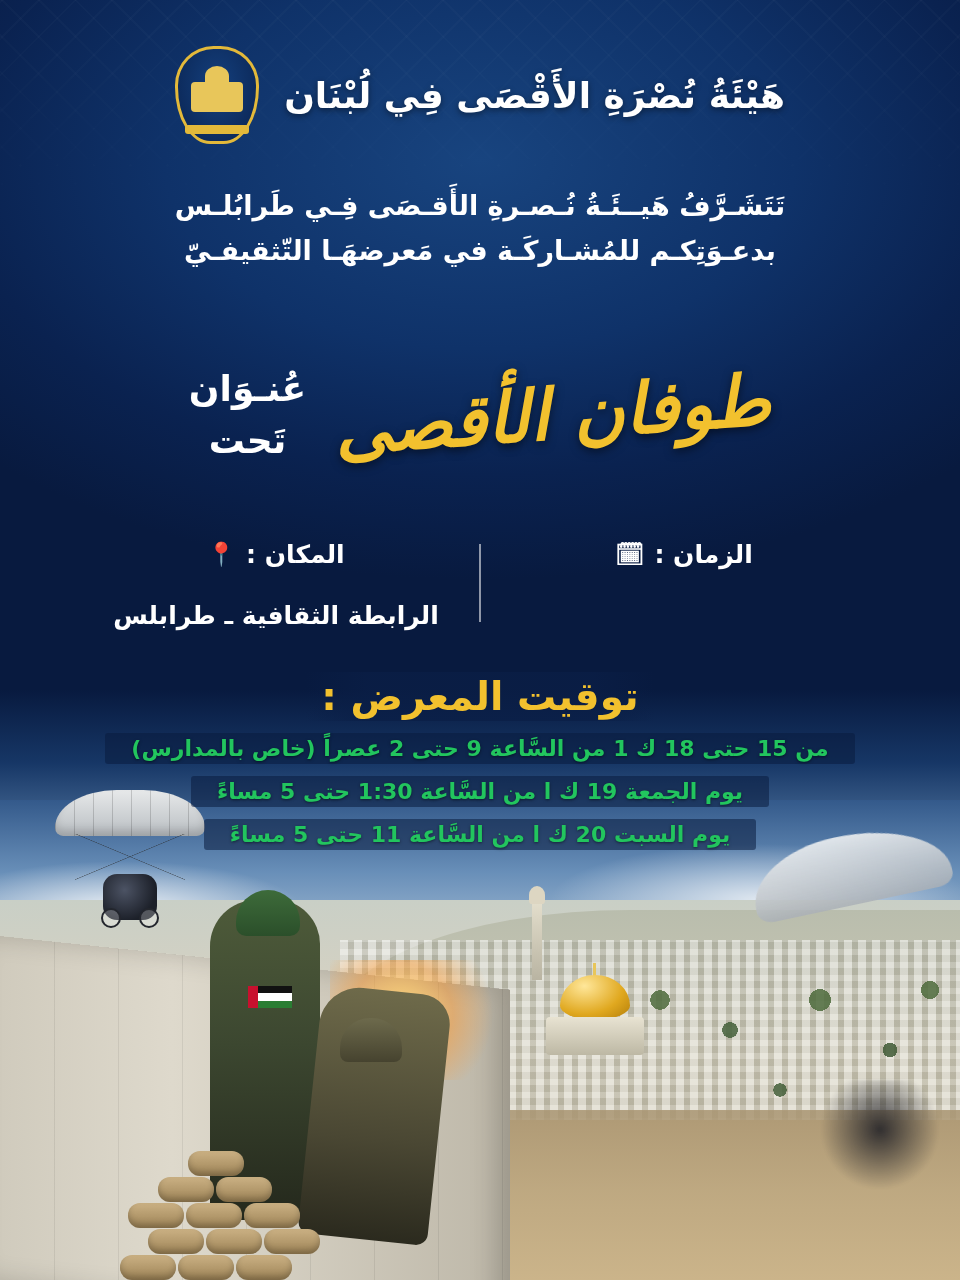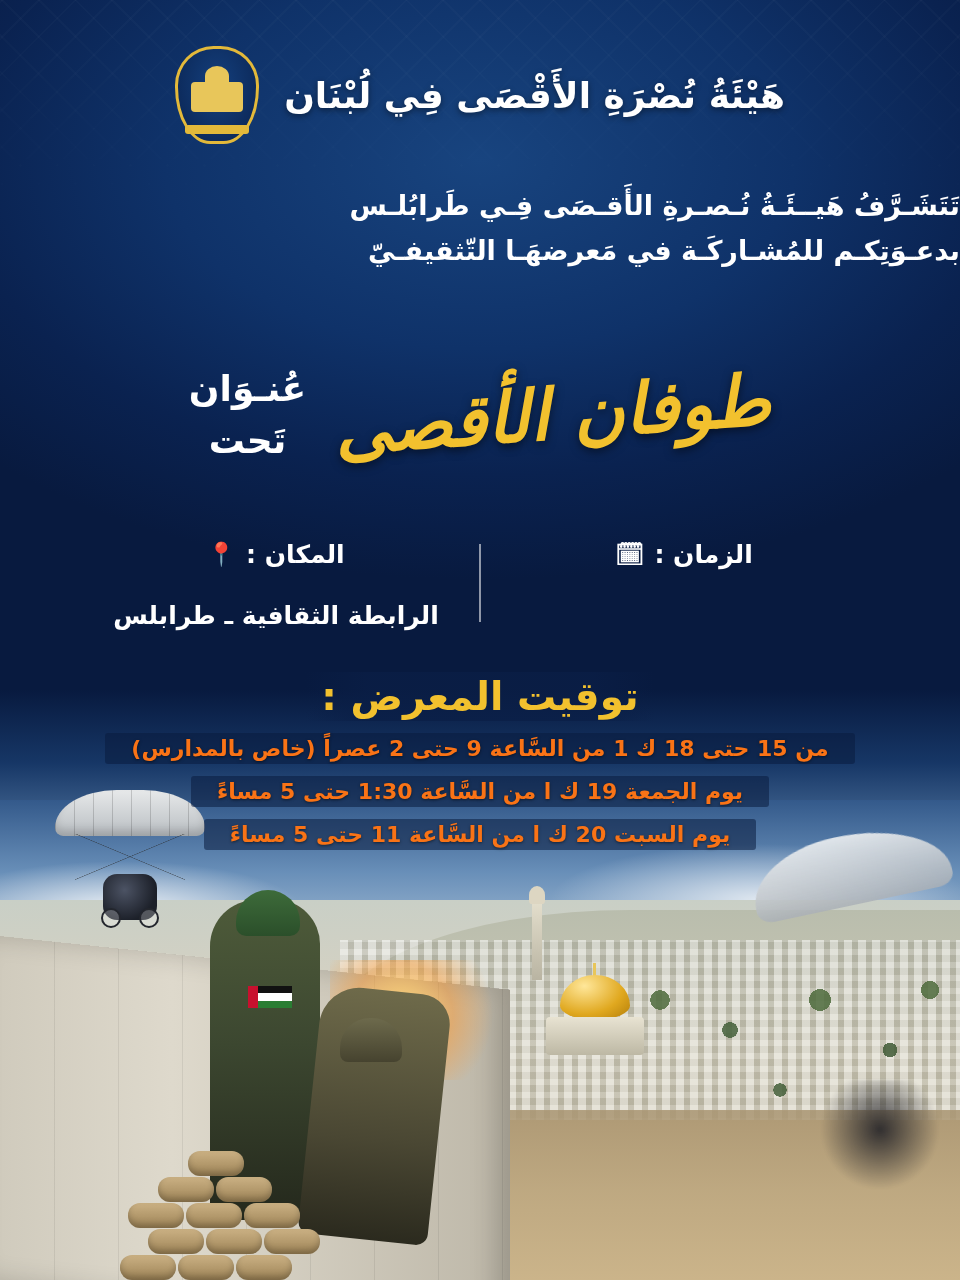--- a/index.html
+++ b/index.html
@@ -332,21 +332,21 @@
   .emblem .band {
     position: absolute; left: 10px; bottom: 10px;
     width: 64px; height: 9px;
     background: #e3b93a;
     border-radius: 3px;
   }
 
   .invite {
     position: absolute;
     top: 190px; left: 0; right: 0;
-    text-align: right;
+    text-align: center;
     color: #ffffff;
   }
   .invite .line1 { font-size: 27px; font-weight: 700; letter-spacing: 2px; }
   .invite .line2 { font-size: 27px; font-weight: 700; letter-spacing: 2px; margin-top: 14px; }
 
   .title-block {
     position: absolute;
     top: 340px; left: 0; right: 0;
     height: 150px;
     display: flex;
@@ -417,21 +417,21 @@
   .sched-title {
     display: inline-block;
     color: #f2c12e;
     font-size: 39px;
     font-weight: 700;
     padding: 2px 16px;
     background: linear-gradient(to right, rgba(10,30,70,0) 0%, rgba(10,30,70,.75) 18%, rgba(10,30,70,.75) 82%, rgba(10,30,70,0) 100%);
   }
   .sched-line {
     margin: 12px auto 0;
-    color: #f97316;
+    color: #22c55e;
     font-size: 22px;
     font-weight: 700;
     display: block;
     width: fit-content;
     padding: 3px 26px;
     background: rgba(10,28,62,.55);
     border-radius: 3px;
     white-space: nowrap;
     text-shadow: 0 1px 3px rgba(0,0,0,.5);
   }

